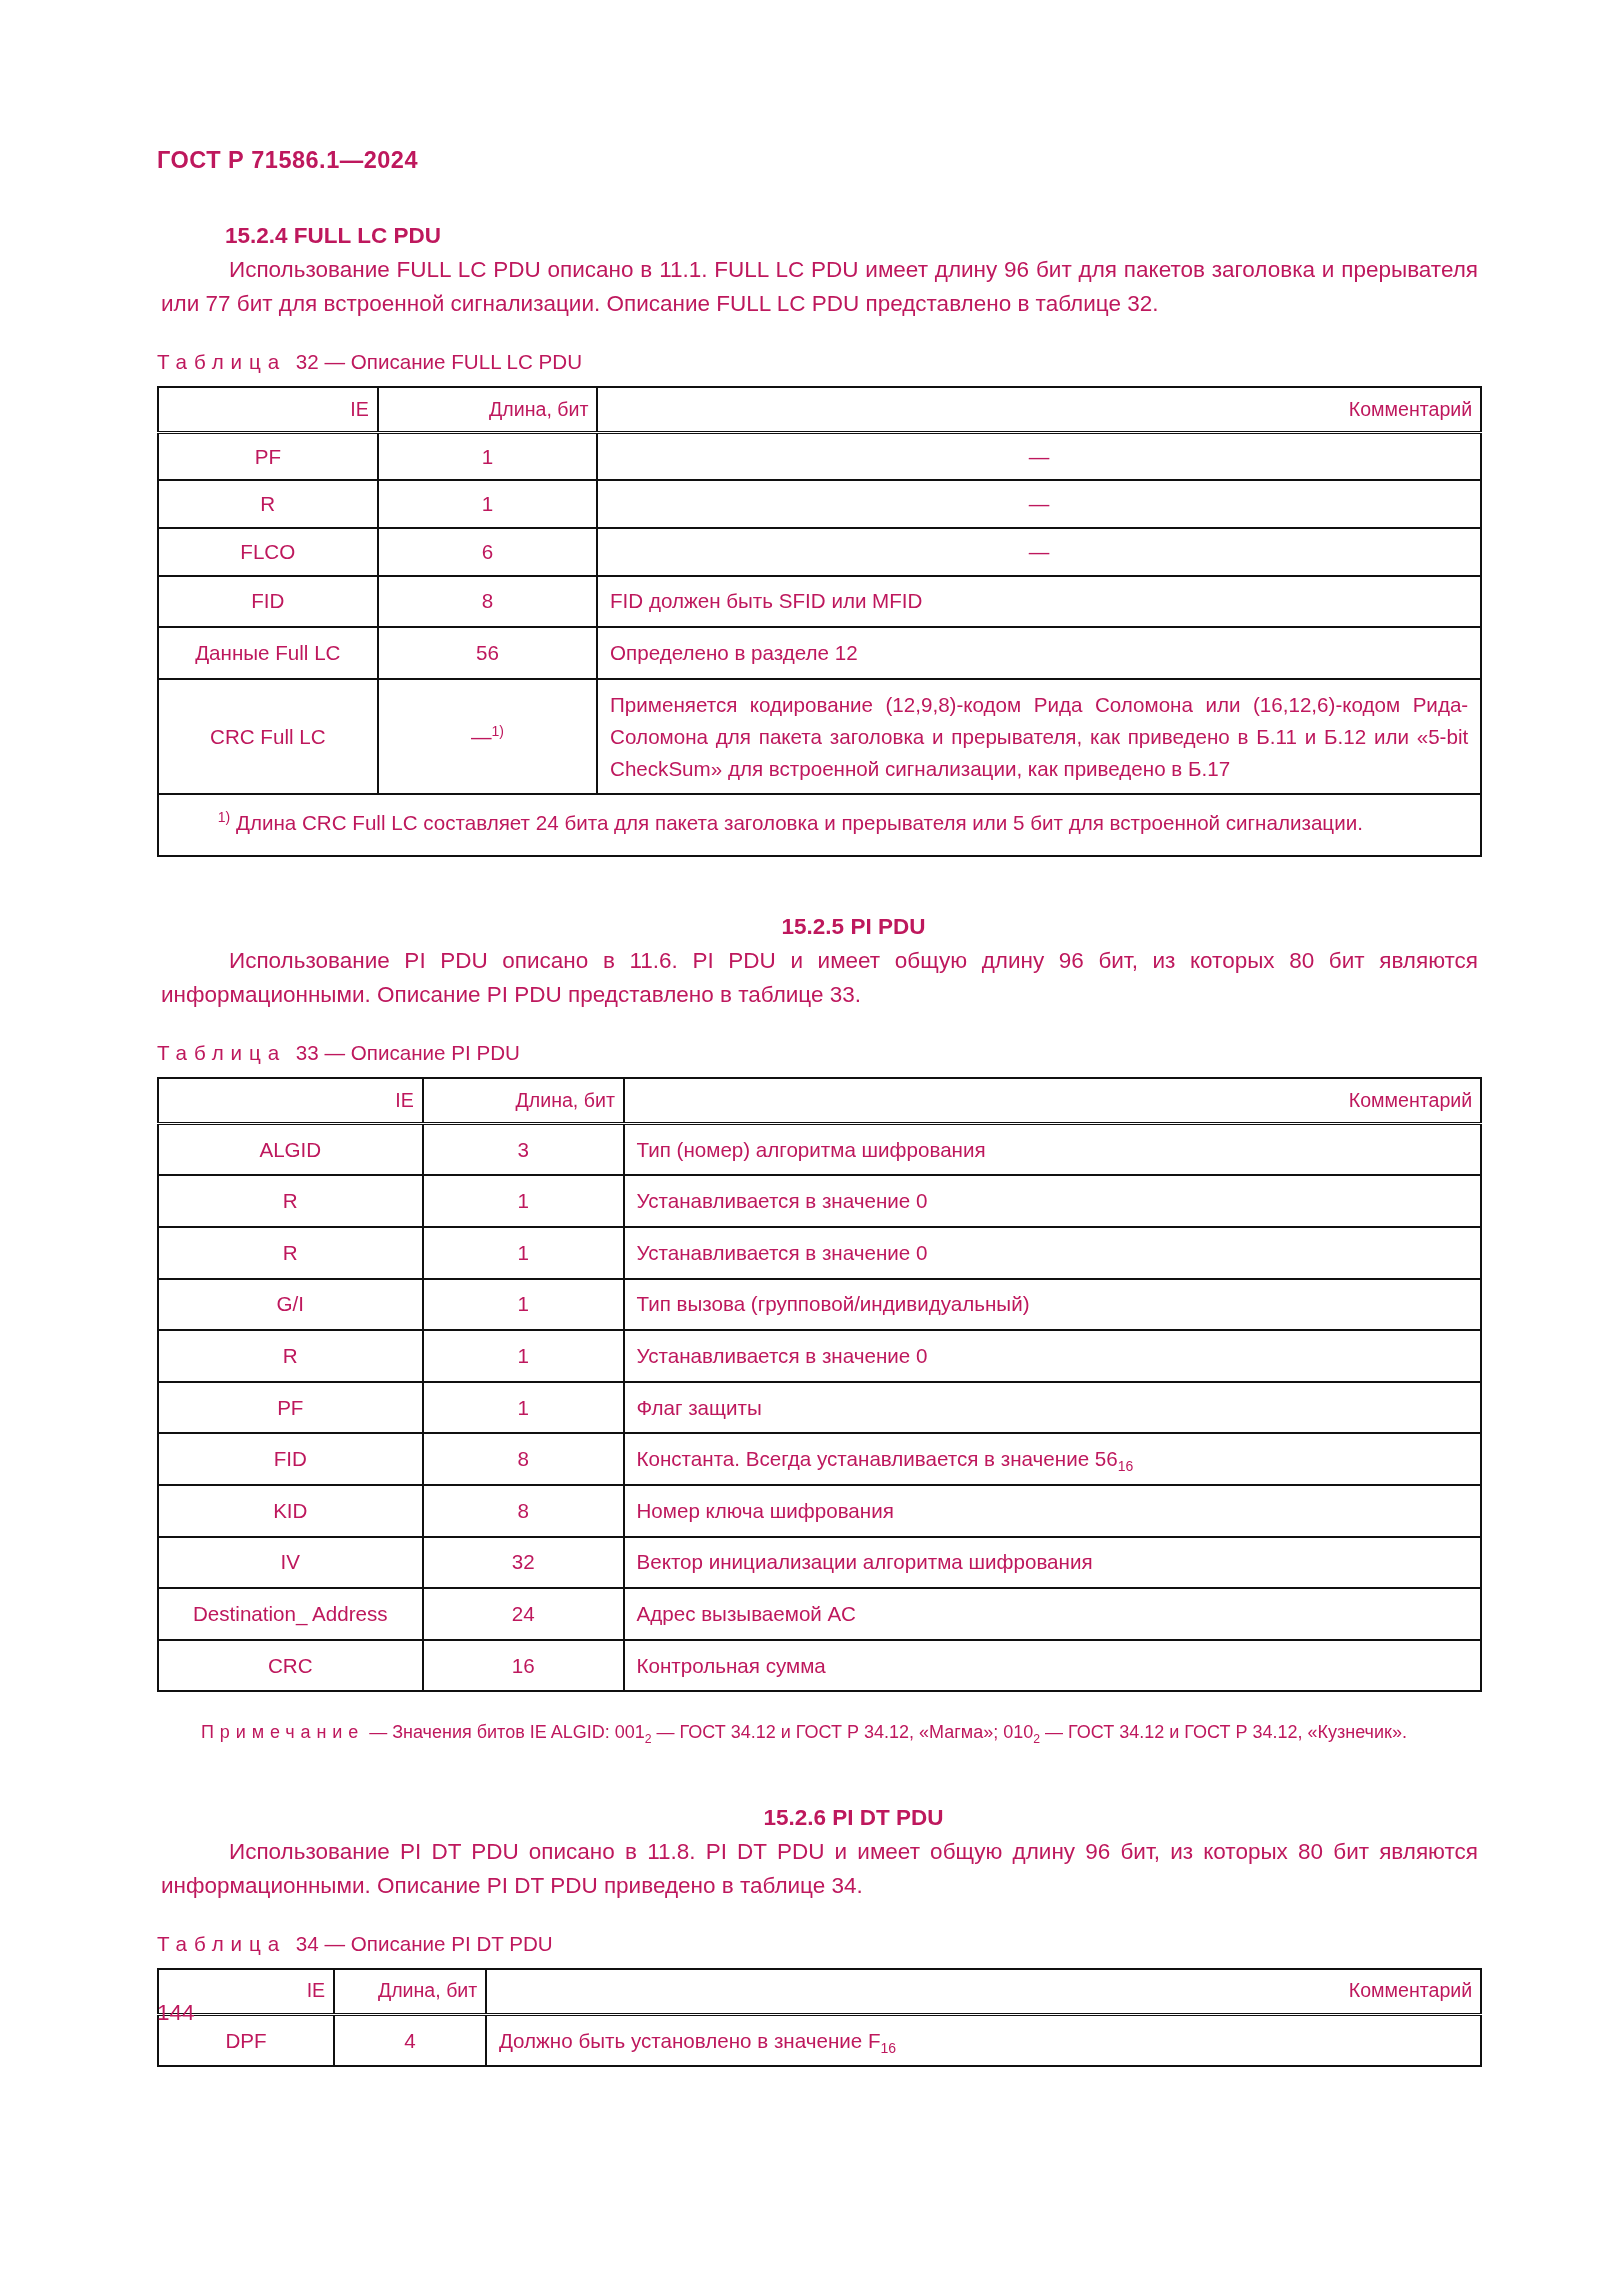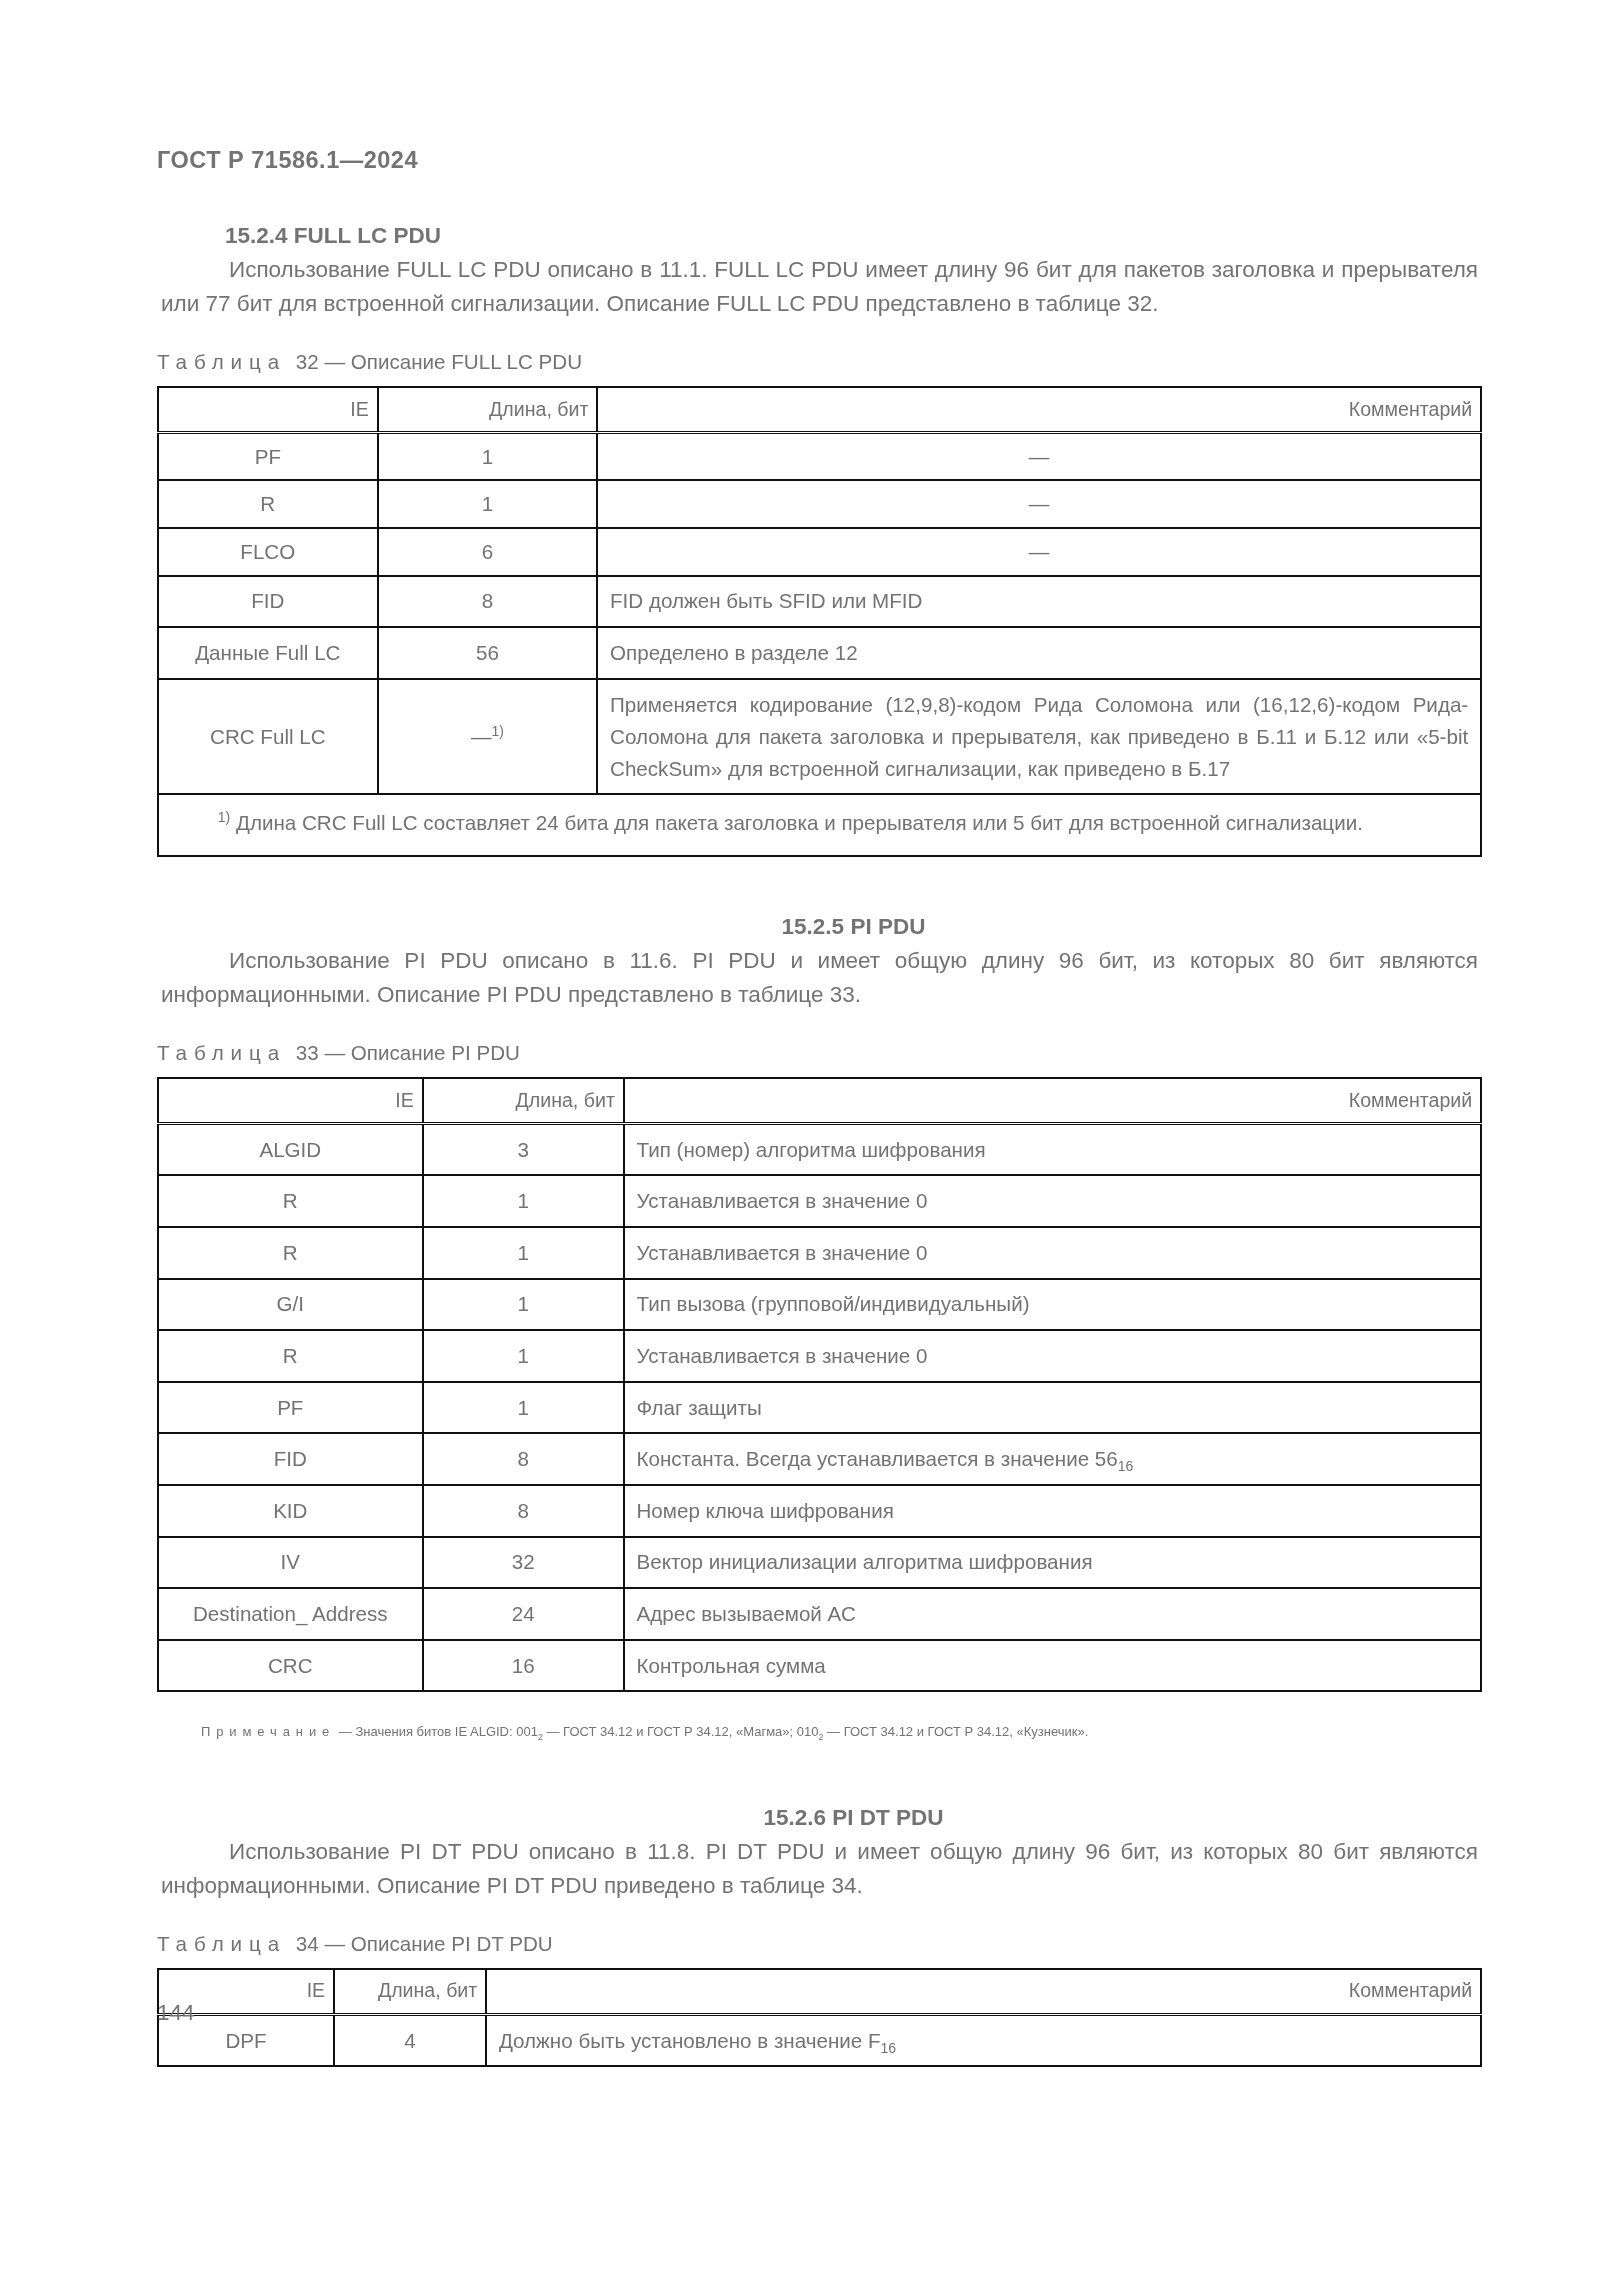--- a/index.html
+++ b/index.html
@@ -1,20 +1,20 @@
 <!DOCTYPE html>
 <html lang="ru"><head>
 <meta charset="utf-8">
 <style>
   html,body{margin:0;padding:0;background:#ffffff;}
   .page{
     position:relative;
     width:1621px;height:2293px;
     background:#ffffff;
-    color:#737373;
+    color:#be185d;
     font-family:"Liberation Sans", sans-serif;
     box-sizing:border-box;
     padding:147px 139px 0 157px;
     overflow:hidden;
   }
   .running-header{
     font-size:23.5px;font-weight:bold;letter-spacing:0.5px;
     margin:0 0 0 0;
   }
   .sec-heading{
@@ -60,21 +60,21 @@
     border-top:2.9px solid #101010;
     text-align:justify;
     text-indent:47px;
     line-height:32px;
     padding:11.8px 11.8px 15.7px 11.8px;
     margin-left:16px;
   }
   sub{font-size:68%;line-height:0;}
   sup{font-size:68%;line-height:0;}
   .note{
-    font-size:13px;line-height:32px;
+    font-size:18px;line-height:32px;
     text-align:justify;text-indent:44px;
     margin:23.5px 0 0 0;
   }
   .note-label{letter-spacing:5.9px;}
   .page-number{
     position:absolute;left:157px;top:2000px;
     font-size:22.5px;
   }
   .mt-table32{margin-bottom:0;}
 </style>

